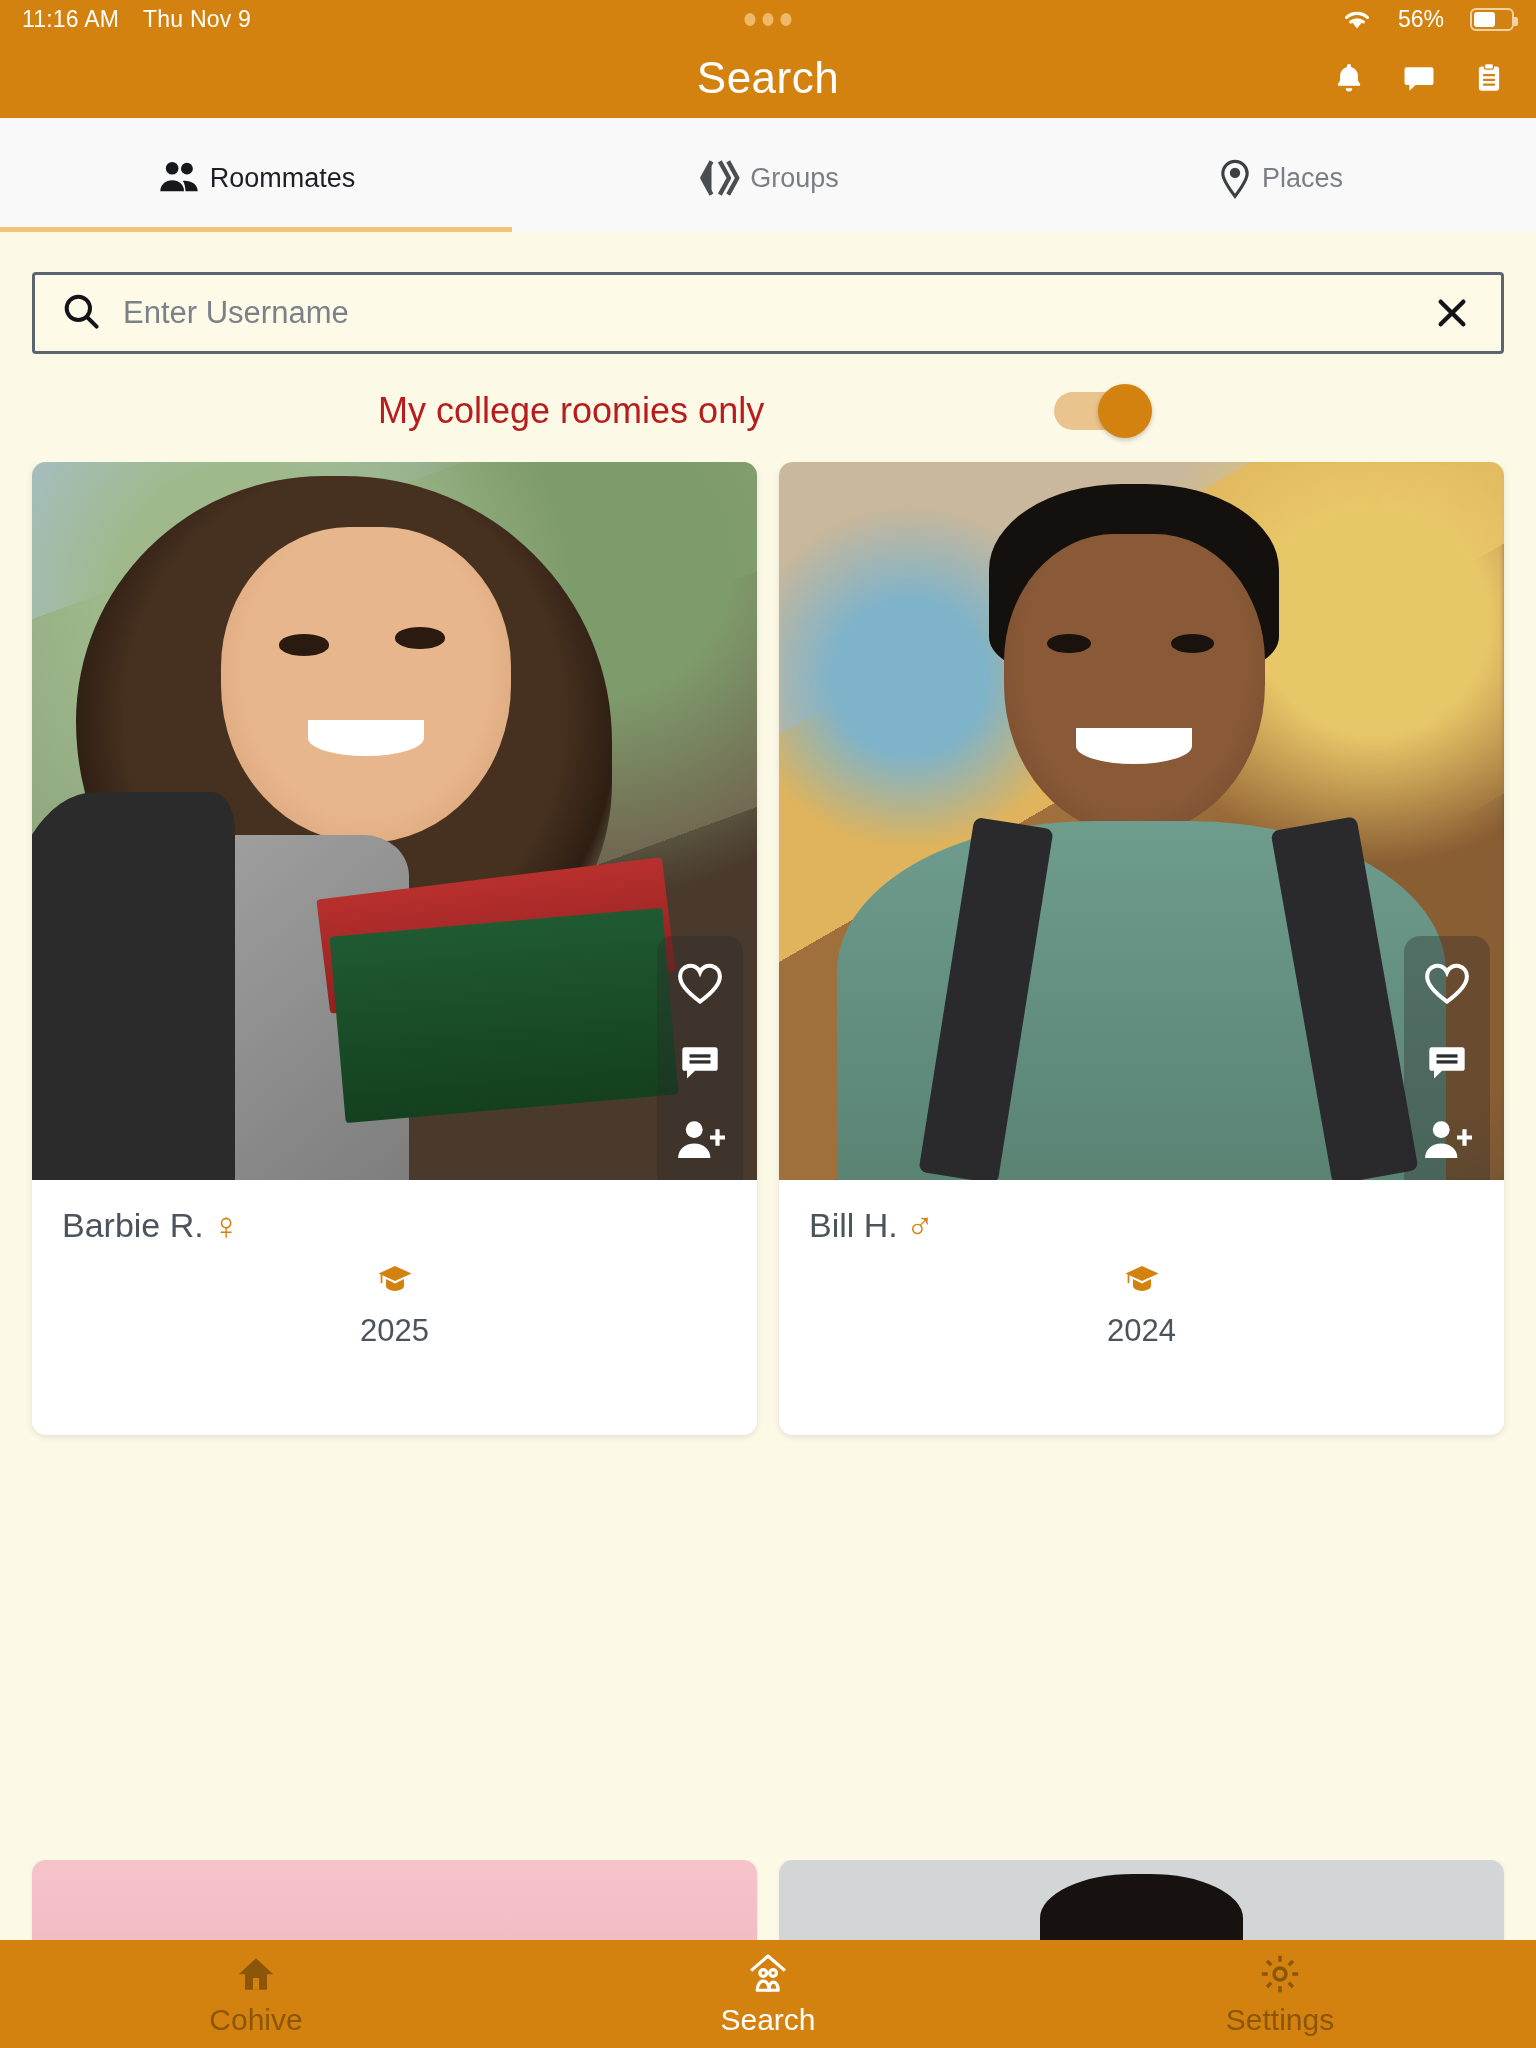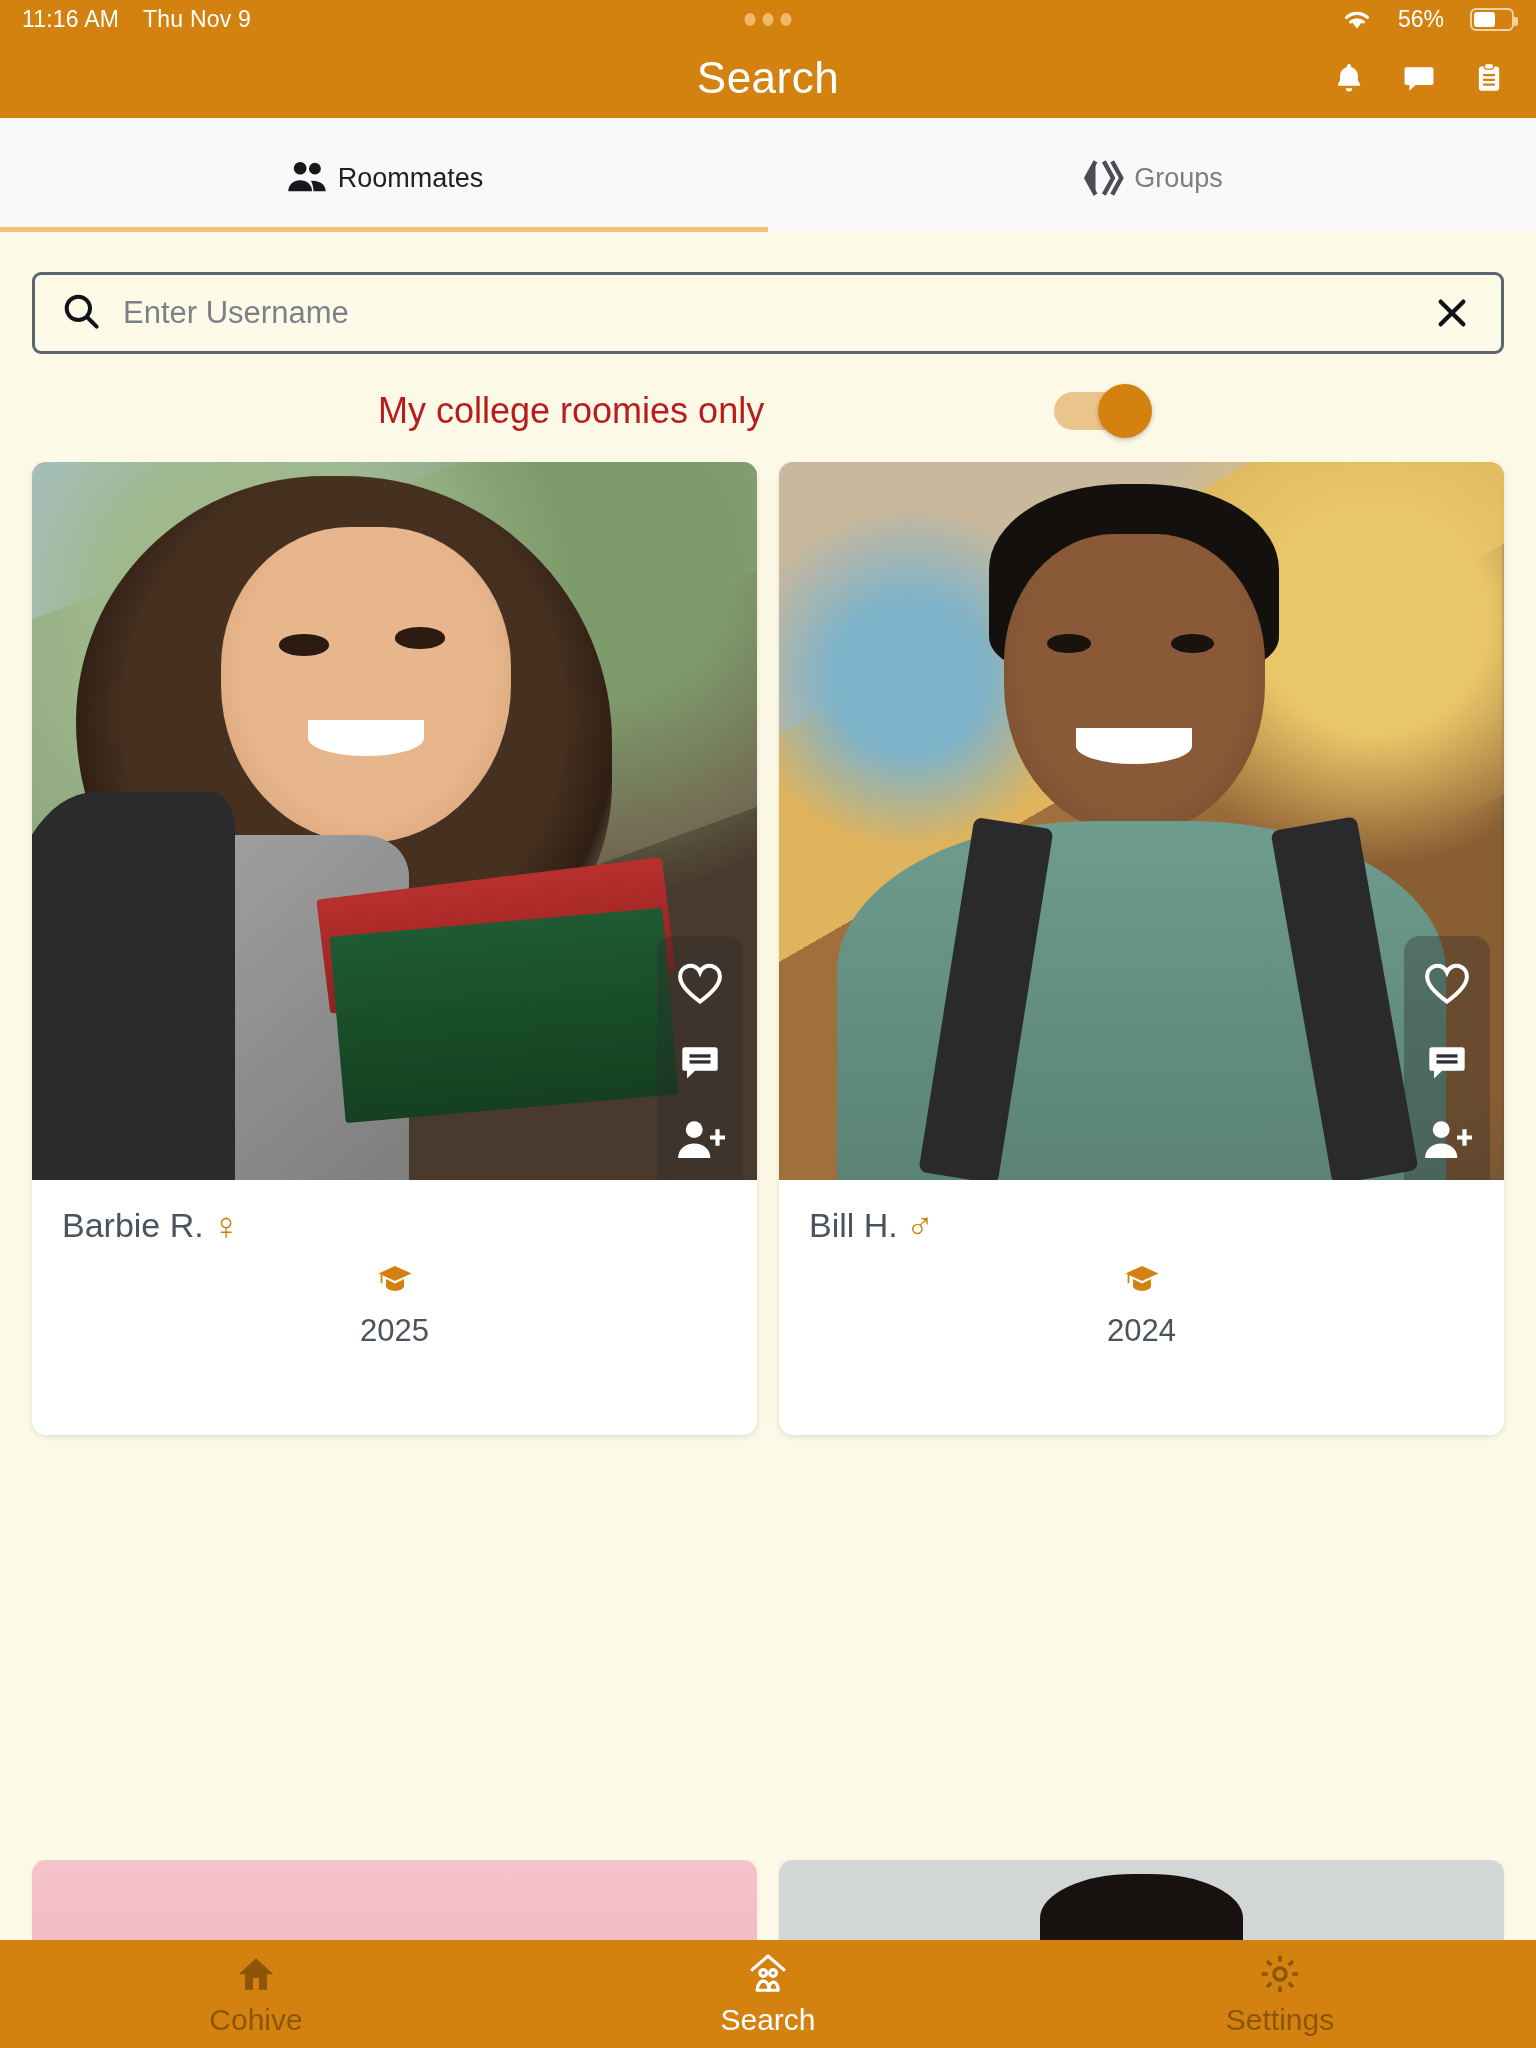--- a/index.html
+++ b/index.html
@@ -72,21 +72,21 @@
   .tab.active::after {
     content: ""; position: absolute; left: 0; right: 0; bottom: 0;
     height: 5px; background: #F1C277;
   }
 
   
   .search-wrap { padding: 40px 32px 0 32px; flex: 0 0 auto; }
   .searchbox {
     height: 82px;
     border: 3px solid #5A6570;
-    border-radius: 9px;
+    border-radius: 4px;
     background: #FDFBE8;
     display: flex; align-items: center;
     padding: 0 26px;
     gap: 22px;
   }
   .search-input {
     flex: 1; border: none; outline: none; background: transparent;
     font-family: "Liberation Sans", sans-serif;
     font-size: 31px; color: #6B7076;
   }
@@ -303,20 +303,29 @@
     <div class="tab">
       <span class="tab-icon">
         <svg width="44" height="40" viewBox="0 0 26 24" fill="none" stroke="#4A4E53" stroke-width="2.6" stroke-linejoin="round">
           <path d="M8.5 2 L3 12 L8.5 22" fill="#4A4E53"></path>
           <path d="M13.5 2 L19 12 L13.5 22"></path>
           <path d="M18.5 2 L24 12 L18.5 22"></path>
         </svg>
       </span>
       <span class="tab-label">Groups</span>
     </div>
+    <div class="tab">
+      <span class="tab-icon">
+        <svg width="36" height="42" viewBox="0 0 24 28" fill="none" stroke="#3C4045" stroke-width="2.1">
+          <path d="M12 26.2c5.4-7.1 8.1-11.6 8.1-15.2a8.1 8.1 0 1 0-16.2 0c0 3.6 2.7 8.1 8.1 15.2z"></path>
+          <circle cx="12" cy="10.6" r="2.4" fill="#3C4045"></circle>
+        </svg>
+      </span>
+      <span class="tab-label">Places</span>
+    </div>
   </div>
 
   <div class="search-wrap">
     <div class="searchbox">
       <span>
         <svg width="40" height="40" viewBox="0 0 24 24" fill="none" stroke="#121417" stroke-width="2.4" stroke-linecap="round">
           <circle cx="10.4" cy="10.4" r="7"></circle>
           <path d="M15.6 15.6 L21.4 21.4"></path>
         </svg>
       </span>

